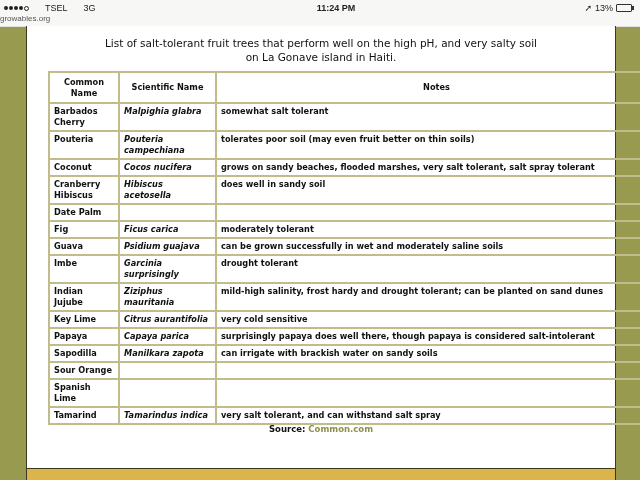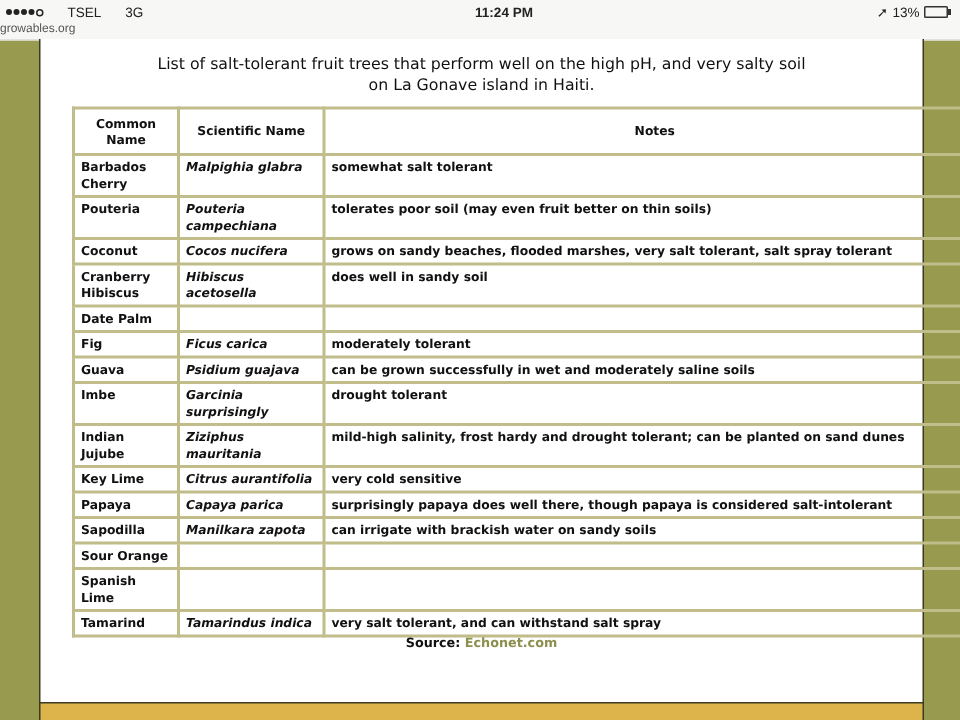--- a/index.html
+++ b/index.html
@@ -138,17 +138,17 @@
         <tr>
           <td>Tamarind</td>
           <td class="sci">Tamarindus indica</td>
           <td>very salt tolerant, and can withstand salt spray</td>
         </tr>
       </tbody>
   </table>
 
   <div class="source">
     <span>Source:</span>
-    <a>Echonet.com</a>
+    <a>Common.com</a>
   </div>
 </div>
 
 <div class="footer"></div>
 
 </body></html>

